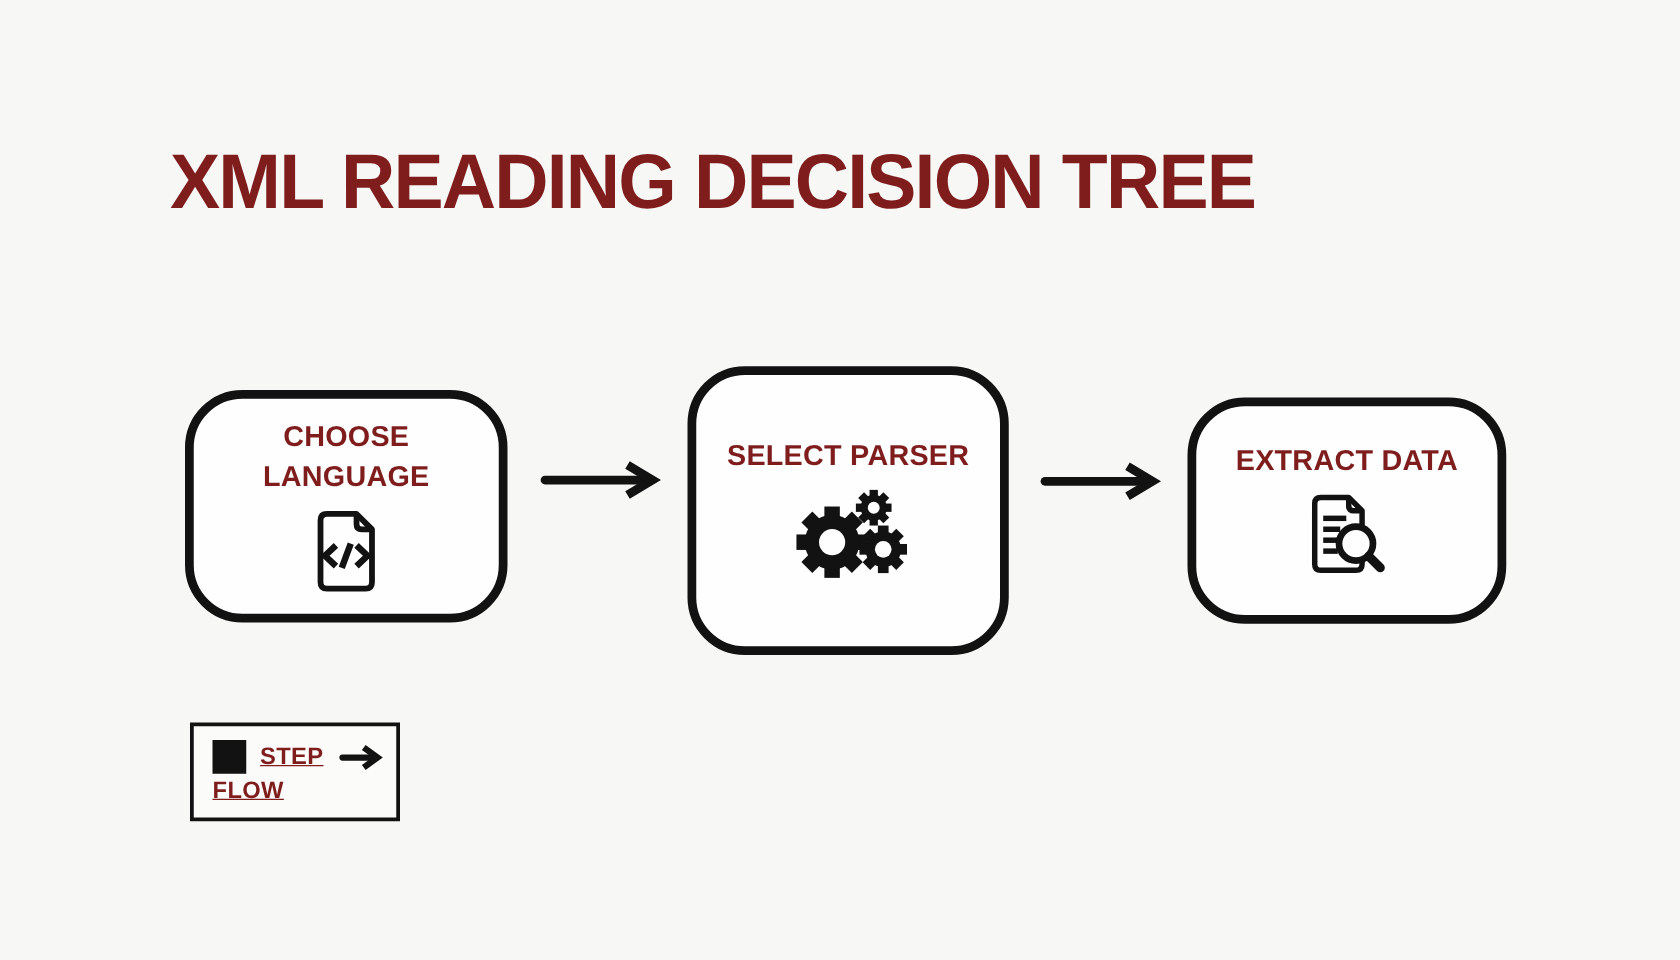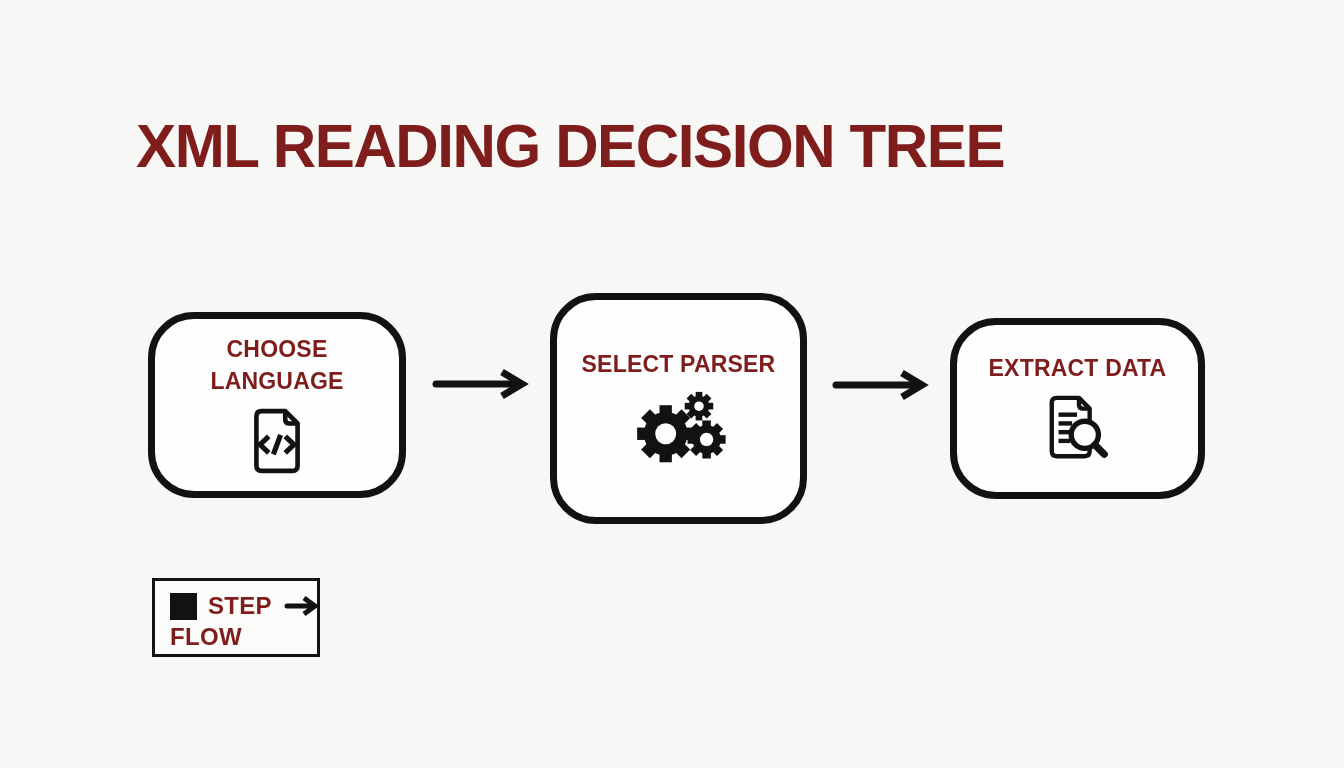--- a/index.html
+++ b/index.html
@@ -52,21 +52,21 @@
     position:absolute;
     left:152px;top:578px;
     width:168px;height:79px;
     box-sizing:border-box;
     border:3px solid #121212;
     background:#fbfbfa;
     padding:11px 0 0 15px;
   }
   .legend-row1{display:flex;align-items:center;}
   .legend-square{width:27px;height:27px;background:#121212;flex:0 0 auto;}
-  .legend-label{font-weight:700;font-size:24px;letter-spacing:0.3px;}
+  .legend-label{font-weight:700;font-size:19px;letter-spacing:0.3px;text-decoration:underline;}
   .legend-step{margin-left:11px;}
   .legend-arrow{margin-left:12px;line-height:0;}
   .legend-flow{display:block;margin-top:3px;}
   svg .ink-stroke{stroke:#121212;fill:none;}
   svg .ink-fill{fill:#121212;}
 </style>
 </head>
 <body>
 
 <div class="canvas">

